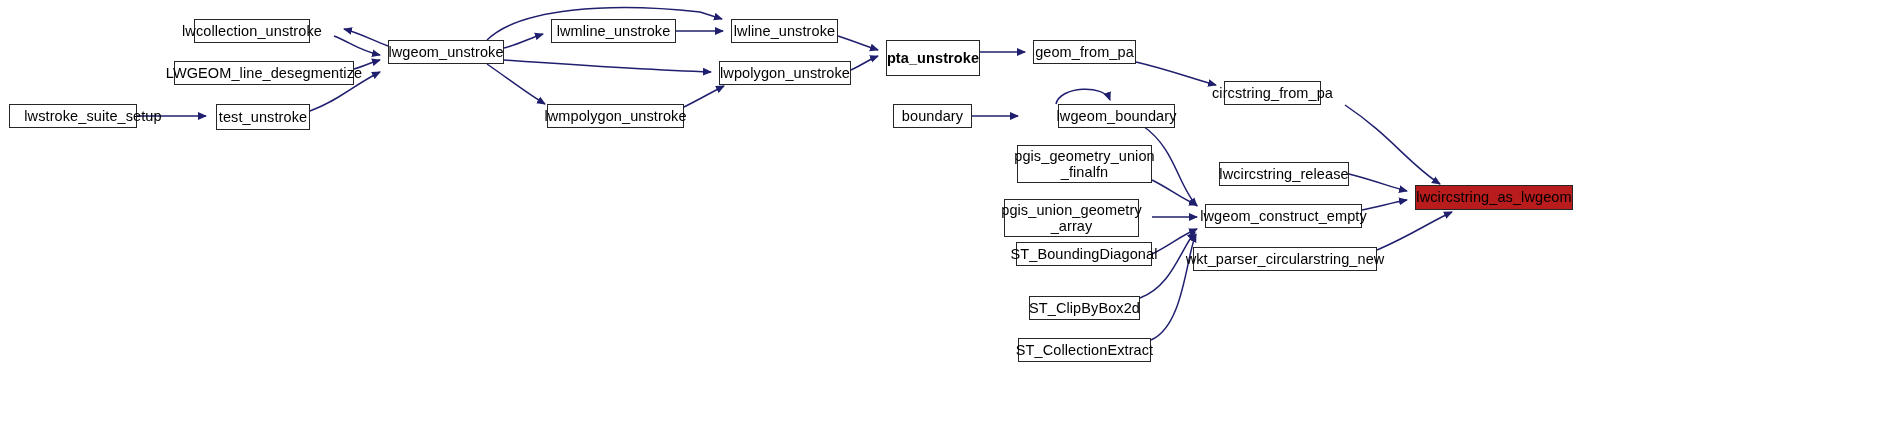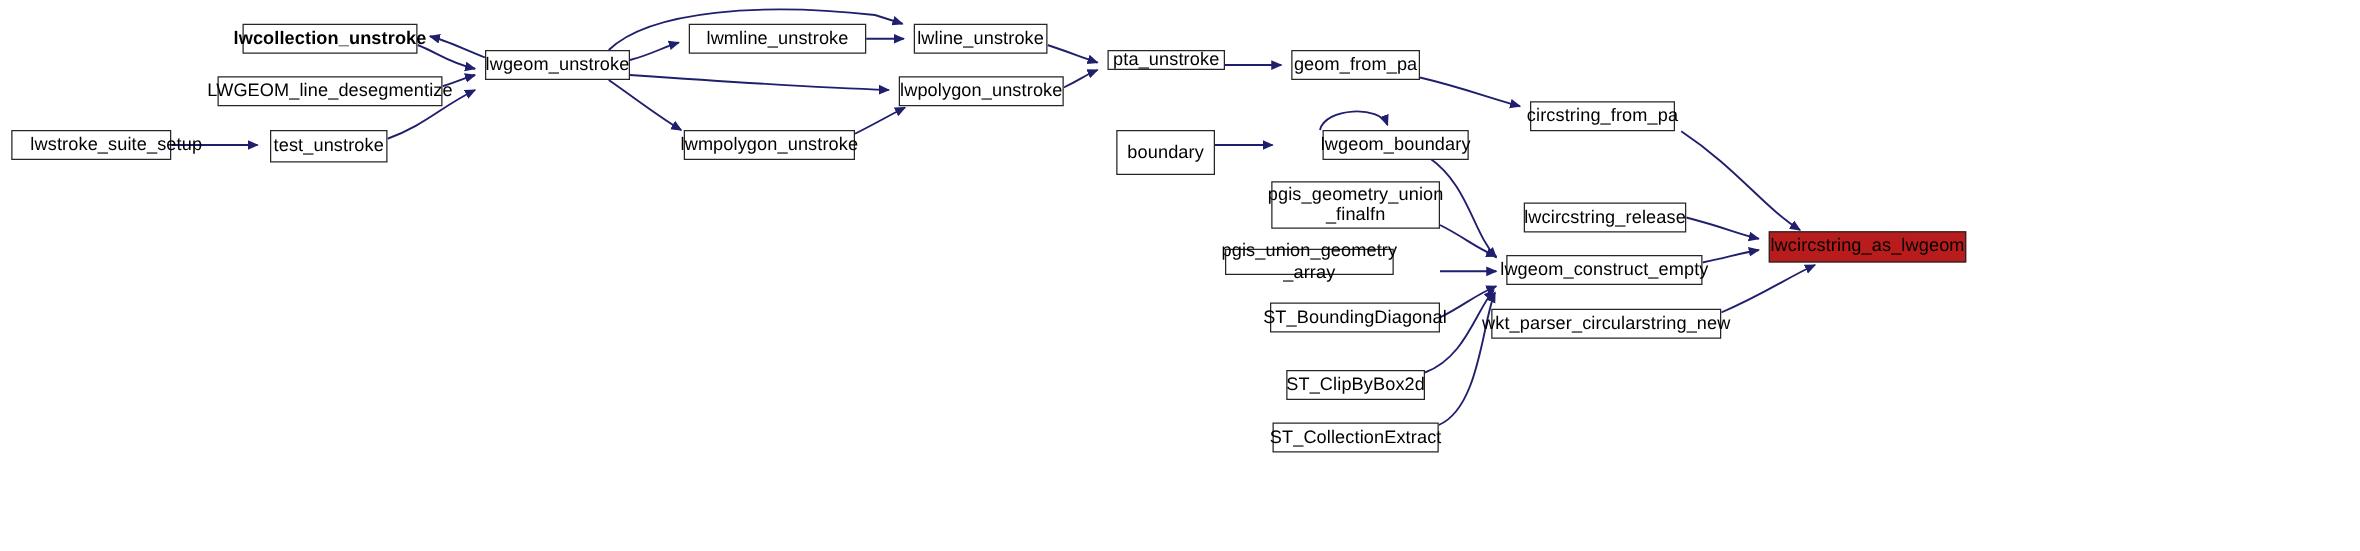--- a/index.html
+++ b/index.html
@@ -109,37 +109,37 @@
 
       <path d="M1362,210 C1382,206 1390,203 1407,200"></path>
 
       <path d="M1377,250 C1410,236 1430,222 1452,212"></path>
     </g>
   </svg>
 
   <div id="node-layer">
       <div class="node" style="left: 9px; top: 104px; width: 128px; height: 24px; padding-left: 40px;">lwstroke_suite_setup</div>
       <div class="node" style="left: 216px; top: 104px; width: 94px; height: 26px;">test_unstroke</div>
-      <div class="node" style="left: 194px; top: 19px; width: 140px; height: 24px; font-weight: bold;">lwcollection_unstroke</div>
+      <div class="node" style="left: 194px; top: 19px; width: 116px; height: 24px;">lwcollection_unstroke</div>
       <div class="node" style="left: 174px; top: 61px; width: 180px; height: 24px; text-align: center;">LWGEOM_line_desegmentize</div>
       <div class="node" style="left: 388px; top: 40px; width: 116px; height: 24px;">lwgeom_unstroke</div>
-      <div class="node" style="left: 551px; top: 19px; width: 142px; height: 24px;">lwmline_unstroke</div>
+      <div class="node" style="left: 551px; top: 19px; width: 125px; height: 24px;">lwmline_unstroke</div>
       <div class="node" style="left: 547px; top: 104px; width: 137px; height: 24px;">lwmpolygon_unstroke</div>
       <div class="node" style="left: 719px; top: 61px; width: 132px; height: 24px;">lwpolygon_unstroke</div>
       <div class="node" style="left: 731px; top: 19px; width: 107px; height: 24px;">lwline_unstroke</div>
-      <div class="node" style="left: 886px; top: 40px; width: 94px; height: 16px;">pta_unstroke</div>
+      <div class="node" style="left: 886px; top: 40px; width: 94px; height: 36px; font-weight: bold;">pta_unstroke</div>
       <div class="node" style="left: 1033px; top: 40px; width: 103px; height: 24px;">geom_from_pa</div>
-      <div class="node" style="left: 893px; top: 104px; width: 79px; height: 36px;">boundary</div>
+      <div class="node" style="left: 893px; top: 104px; width: 79px; height: 24px;">boundary</div>
       <div class="node" style="left: 1026px; top: 104px; width: 117px; height: 24px; margin-left: 32px;">lwgeom_boundary</div>
       <div class="node" style="left: 1017px; top: 145px; width: 135px; height: 38px;">pgis_geometry_union
 _finalfn</div>
-      <div class="node" style="left: 980px; top: 199px; width: 135px; height: 21px;">pgis_union_geometry
+      <div class="node" style="left: 1004px; top: 199px; width: 135px; height: 38px;">pgis_union_geometry
 _array</div>
       <div class="node" style="left: 1016px; top: 242px; width: 136px; height: 24px;">ST_BoundingDiagonal</div>
       <div class="node" style="left: 1029px; top: 296px; width: 111px; height: 24px;">ST_ClipByBox2d</div>
       <div class="node" style="left: 1018px; top: 338px; width: 133px; height: 24px;">ST_CollectionExtract</div>
-      <div class="node" style="left: 1224px; top: 81px; width: 116px; height: 24px;">circstring_from_pa</div>
+      <div class="node" style="left: 1224px; top: 81px; width: 97px; height: 24px;">circstring_from_pa</div>
       <div class="node" style="left: 1219px; top: 162px; width: 130px; height: 24px;">lwcircstring_release</div>
       <div class="node" style="left: 1205px; top: 204px; width: 157px; height: 24px;">lwgeom_construct_empty</div>
       <div class="node" style="left: 1193px; top: 247px; width: 184px; height: 24px;">wkt_parser_circularstring_new</div>
       <div class="node highlight" style="left: 1415px; top: 185px; width: 158px; height: 25px;">lwcircstring_as_lwgeom</div>
     </div>
 </div>
 
 </body></html>

